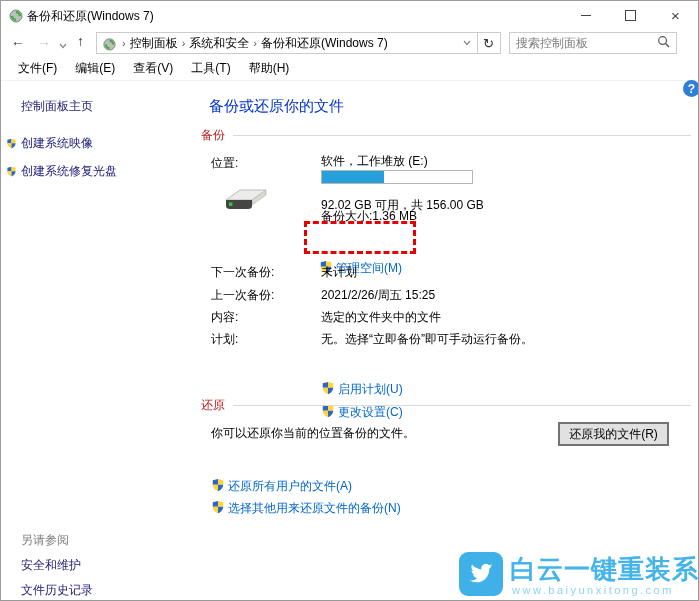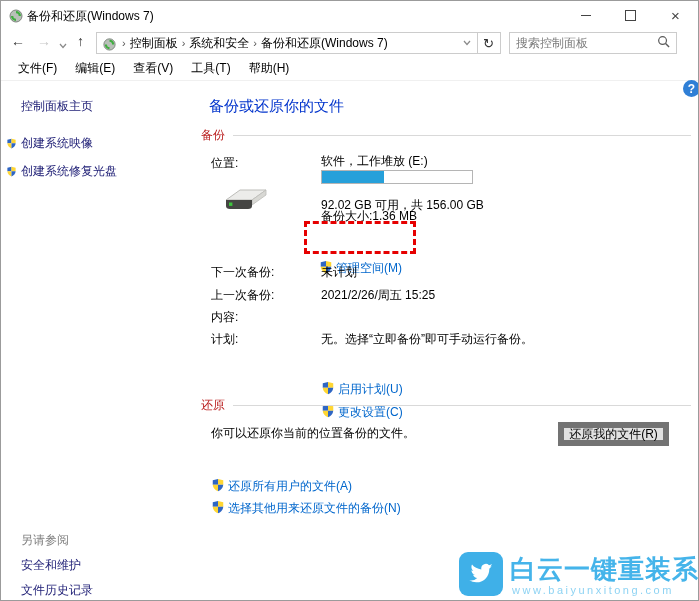--- a/index.html
+++ b/index.html
@@ -40,21 +40,21 @@
   .group-label{color:#b91c1c;padding-right:8px;white-space:nowrap;}
   .group-line{flex:1;height:1px;background:#d9d9d9;}
   .field-label{color:#000;}
   .field-value{color:#000;}
   .link{color:#0066cc;cursor:pointer;white-space:nowrap;}
   .shield-link{display:flex;align-items:center;gap:3px;margin-top:31px;}
   #capacity-bar{left:320px;top:169px;width:152px;height:14px;border:1px solid #b5b5b5;box-sizing:border-box;background:#fff;}
   #capacity-bar-fill{height:100%;background:#26a0da;}
   #redbox{left:303px;top:220px;width:112px;height:33px;border:3px dashed #e60000;box-sizing:border-box;}
   #backup-now-btn{left:578px;top:152px;width:92px;height:25px;background:#e8e8e8;border:2px solid #2a7fd4;display:flex;align-items:center;justify-content:center;gap:3px;box-sizing:border-box;cursor:pointer;}
-  #restore-btn{left:557px;top:421px;width:111px;height:24px;background:#e1e1e1;border:6px solid #737373;display:flex;align-items:center;justify-content:center;box-sizing:border-box;cursor:pointer;}
+  #restore-btn{left:557px;top:421px;width:111px;height:24px;background:#e1e1e1;border:2px solid #737373;display:flex;align-items:center;justify-content:center;box-sizing:border-box;cursor:pointer;}
   #help-icon{left:682px;top:79px;width:17px;height:17px;border-radius:50%;background:#2f7fd6;color:#fff;font-size:12px;font-weight:bold;display:flex;align-items:center;justify-content:center;cursor:pointer;}
   
   #wm-logo{left:458px;top:551px;width:44px;height:44px;border-radius:9px;background:#3fb0e8;display:flex;align-items:center;justify-content:center;}
   #wm-title{left:509px;top:551px;font-size:26px;font-weight:bold;color:#45b4ea;letter-spacing:1px;white-space:nowrap;}
   #wm-url{left:511px;top:583px;font-size:11px;color:#8ed3f3;letter-spacing:2.5px;white-space:nowrap;}
 </style>
 </head>
 <body>
 
 <div id="window">
@@ -198,20 +198,21 @@
   </div>
 
 
   <span class="abs field-label" style="left:210px;top:263px;">下一次备份:</span>
   <span class="abs field-value" style="left:320px;top:263px;">未计划</span>
 
   <span class="abs field-label" style="left:210px;top:286px;">上一次备份:</span>
   <span class="abs field-value" style="left:320px;top:286px;">2021/2/26/周五 15:25</span>
 
   <span class="abs field-label" style="left:210px;top:308px;">内容:</span>
+  <span class="abs field-value" style="left:320px;top:308px;">选定的文件夹中的文件</span>
 
   <span class="abs field-label" style="left:210px;top:330px;">计划:</span>
   <span class="abs field-value" style="left:320px;top:330px;">无。选择“立即备份”即可手动运行备份。</span>
 
   <div class="abs shield-link" style="left:320px;top:349px;">
     <span>
       <svg width="14" height="14" viewBox="0 0 16 16">
           <path d="M8 1 L2 2.6 V7.8 H8 Z" fill="#2f66c4"></path>
           <path d="M8 1 L14 2.6 V7.8 H8 Z" fill="#ffd633"></path>
           <path d="M2 7.8 H8 V15.2 C4.6 14 2.3 11.4 2 7.8 Z" fill="#ffd633"></path>

